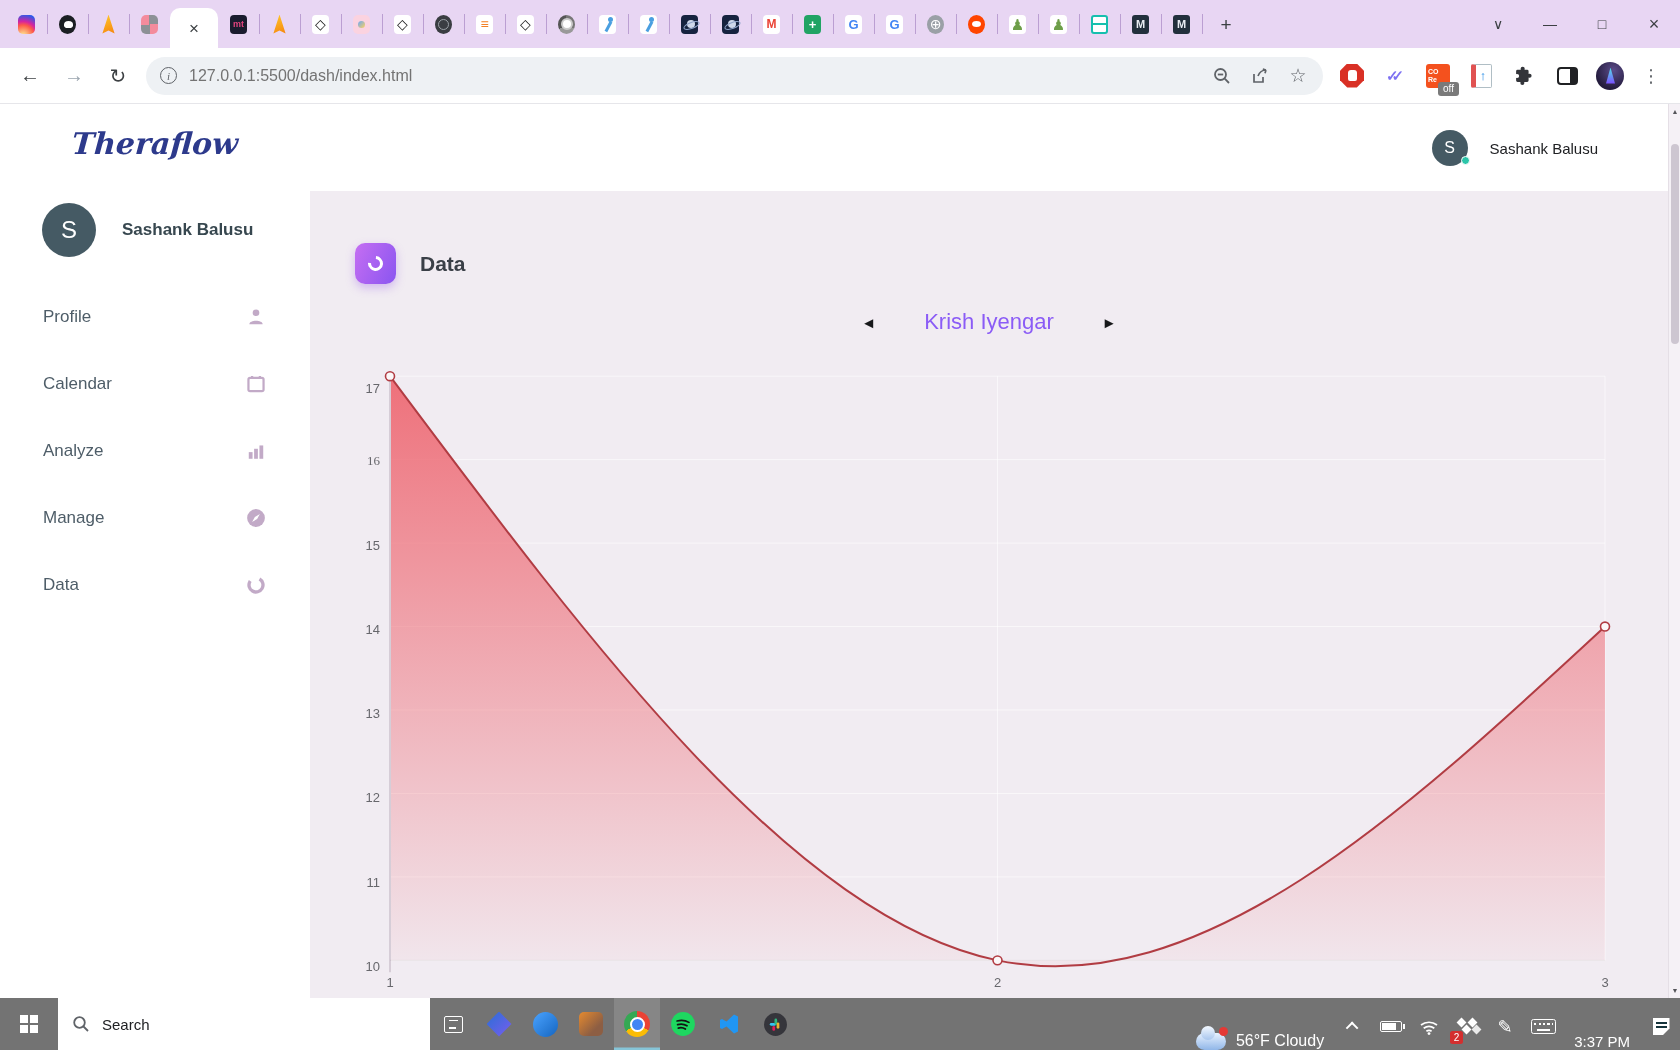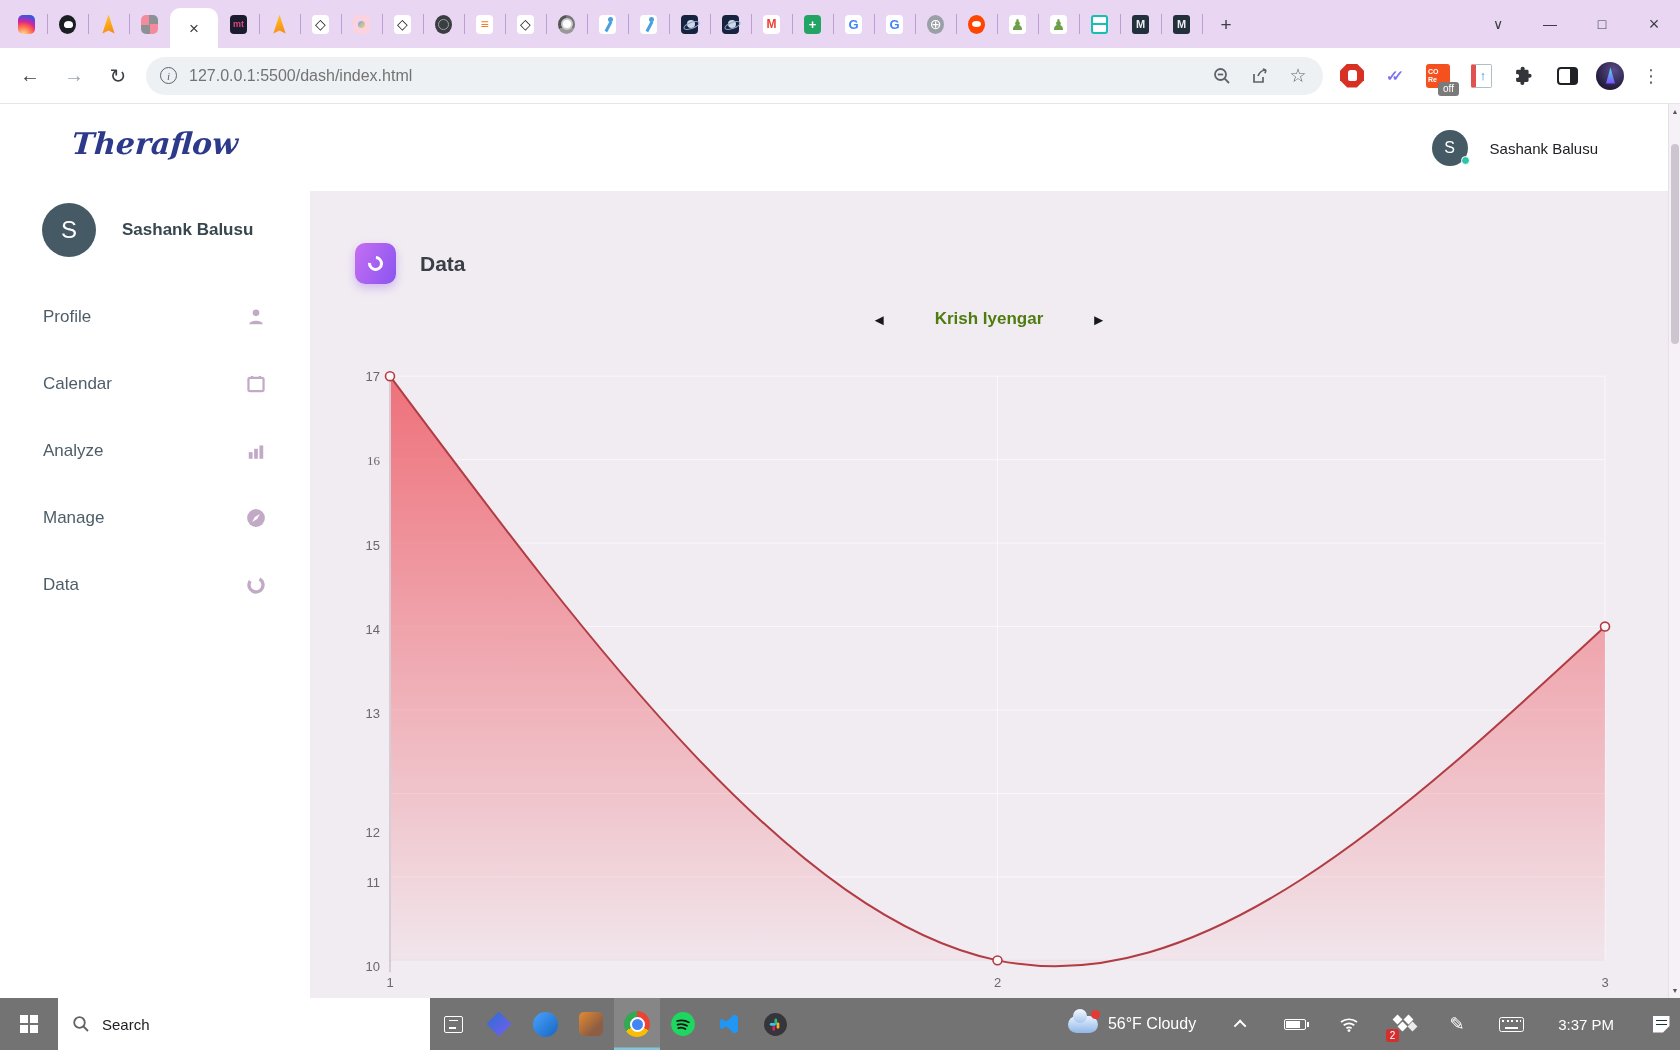--- a/index.html
+++ b/index.html
@@ -94,21 +94,21 @@
   .header-username { font-size:15px; color:#202124; }
 
   
   .panel { flex:1; background:#f1ecf2; position:relative; overflow:hidden; }
   .panel-head { position:absolute; top:52px; left:45px; display:flex; align-items:center; gap:24px; }
   .panel-icon { width:41px; height:41px; border-radius:10px; background:linear-gradient(115deg,#c56ef2,#8a55f0); box-shadow:0 4px 10px rgba(150,90,230,0.35); display:flex; align-items:center; justify-content:center; }
   .ring-glyph { width:15px; height:15px; border:3px solid #fff; border-top-color:transparent; border-radius:50%; transform:rotate(-40deg); }
   .panel-title { font-size:21px; font-weight:bold; color:#3a3f47; }
   .selector { position:absolute; top:118px; left:0; right:0; display:flex; align-items:center; justify-content:center; gap:48px; }
   .sel-arrow { font-size:15px; color:#17181a; cursor:pointer; line-height:1; }
-  .sel-name { font-size:17px; font-weight:bold; color:#4d7c0f; }
+  .sel-name { font-size:22px; font-weight:normal; color:#8b5cf6; }
   .chart-svg { position:absolute; inset:0; width:100%; height:100%; }
   .ytick { position:absolute; left:0; width:70px; text-align:right; font-size:13px; color:#67676c; }
   .xtick { position:absolute; top:784px; width:30px; text-align:center; font-size:13px; color:#67676c; }
 
   
   .scrollbar { width:12px; flex:none; background:#f5f1f6; border-left:1px solid #e5dfe6; position:relative; }
   .sb-arrow { position:absolute; left:0; width:12px; text-align:center; font-size:7px; color:#55555a; cursor:pointer; }
   .sb-up { top:4px; } .sb-down { bottom:4px; }
   .sb-thumb { position:absolute; left:2px; top:40px; width:8px; height:200px; background:#cdc6d1; border-radius:5px; cursor:pointer; }
 
@@ -122,21 +122,21 @@
   .ticon { width:46px; display:flex; align-items:center; justify-content:center; cursor:pointer; position:relative; }
   .ticon.active { background:rgba(255,255,255,0.14); box-shadow:inset 0 -2.5px 0 #86c5d8; }
   .tv-icon { width:19px; height:17px; border:1.7px solid #fff; border-radius:2px; position:relative; }
   .tv-icon::before { content:""; position:absolute; left:4px; top:3px; right:4px; height:1.7px; background:#fff; }
   .tv-icon::after { content:""; position:absolute; left:4px; bottom:3px; width:7px; height:1.7px; background:#fff; }
   .app-blue-1 { width:25px; height:25px; background:linear-gradient(135deg,#2b6fd4,#7a5cf0); clip-path:polygon(50% 0,100% 50%,50% 100%,0 50%); }
   .app-blue-2 { width:25px; height:25px; border-radius:50%; background:linear-gradient(135deg,#4aa3ff,#1565c0); }
   .app-amber { width:24px; height:24px; border-radius:5px; background:linear-gradient(135deg,#e58a2f,#8d5e43 70%); }
   .chrome-icon { width:26px; height:26px; border-radius:50%; background:conic-gradient(#ea4335 0 33%, #fbbc05 0 66%, #34a853 0); display:flex; align-items:center; justify-content:center; }
   .chrome-icon::after { content:""; width:11px; height:11px; border-radius:50%; background:#4285f4; border:2.5px solid #fff; }
-  .tray { margin-left:auto; display:flex; align-items:center; gap:16px; }
+  .tray { margin-left:auto; display:flex; align-items:flex-end; gap:0; }
   .weather { display:flex; align-items:center; gap:10px; padding:0 10px; cursor:pointer; }
   .cloud { width:30px; height:17px; background:linear-gradient(180deg,#e8f2ff,#90b6e8); border-radius:10px; position:relative; }
   .cloud::before { content:""; position:absolute; left:5px; top:-7px; width:14px; height:14px; border-radius:50%; background:linear-gradient(180deg,#f4f9ff,#a8c6ee); }
   .cloud::after { content:""; position:absolute; right:-2px; top:-6px; width:9px; height:9px; border-radius:50%; background:#e53935; }
   .weather-text { font-size:16px; color:#fff; }
   .tray-item { width:38px; height:47px; display:flex; align-items:center; justify-content:center; cursor:pointer; position:relative; }
   .chev-up { width:9px; height:9px; border-left:2px solid #fff; border-top:2px solid #fff; transform:rotate(45deg) translateY(2px); }
   .battery { width:22px; height:11px; border:1.5px solid #fff; border-radius:2px; position:relative; }
   .battery::before { content:""; position:absolute; left:1px; top:1px; bottom:1px; width:70%; background:#fff; }
   .battery::after { content:""; position:absolute; right:-4px; top:2px; width:2.5px; height:5px; background:#fff; }
@@ -412,26 +412,26 @@
             </div>
           <div class="panel-title">Data</div>
         </div>
         <div class="selector">
           <span class="sel-arrow">◄</span>
           <span class="sel-name">Krish Iyengar</span>
           <span class="sel-arrow">►</span>
         </div>
       <div class="ytick" style="top: 768px;">10</div>
           <div class="ytick" style="top: 683.714px;">11</div>
-          <div class="ytick" style="top: 599.429px; margin-top: 35px;">12</div>
+          <div class="ytick" style="top: 599.429px;">12</div>
           <div class="ytick" style="top: 515.143px;">13</div>
           <div class="ytick" style="top: 430.857px;">14</div>
           <div class="ytick" style="top: 346.571px;">15</div>
           <div class="ytick" style="top: 262.286px; font-family: Liberation Serif, serif;">16</div>
-          <div class="ytick" style="top: 178px;">17</div>
+          <div class="ytick" style="top: 190px;">17</div>
           <div class="xtick" style="left: 65px;">1</div>
           <div class="xtick" style="left: 672.5px;">2</div>
           <div class="xtick" style="left: 1280px;">3</div>
         </div>
     </section>
 
     <div class="scrollbar">
       <div class="sb-arrow sb-up">▲</div>
       <div class="sb-thumb"></div>
       <div class="sb-arrow sb-down">▼</div>

